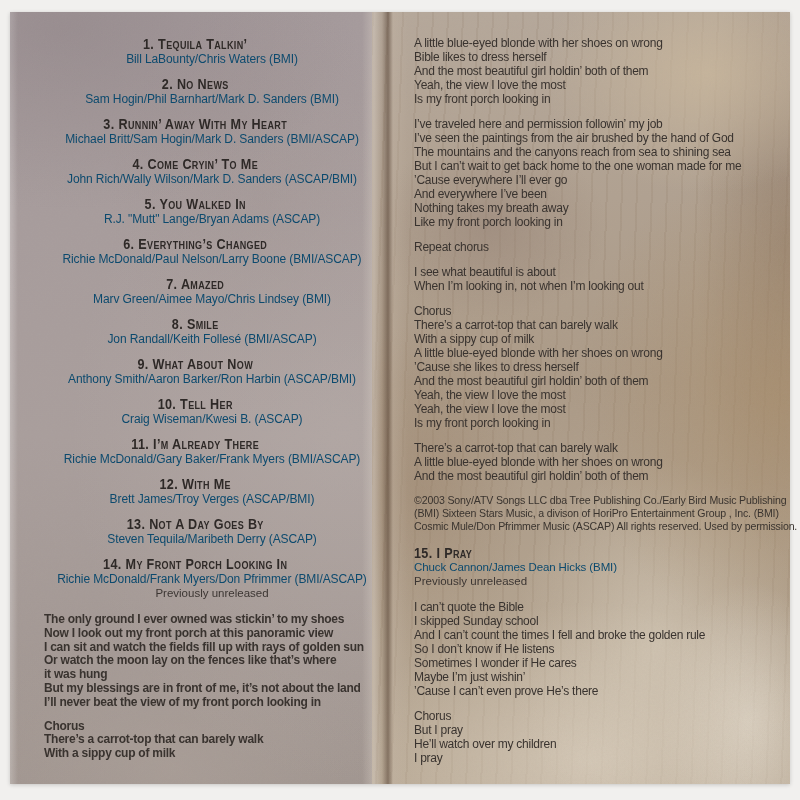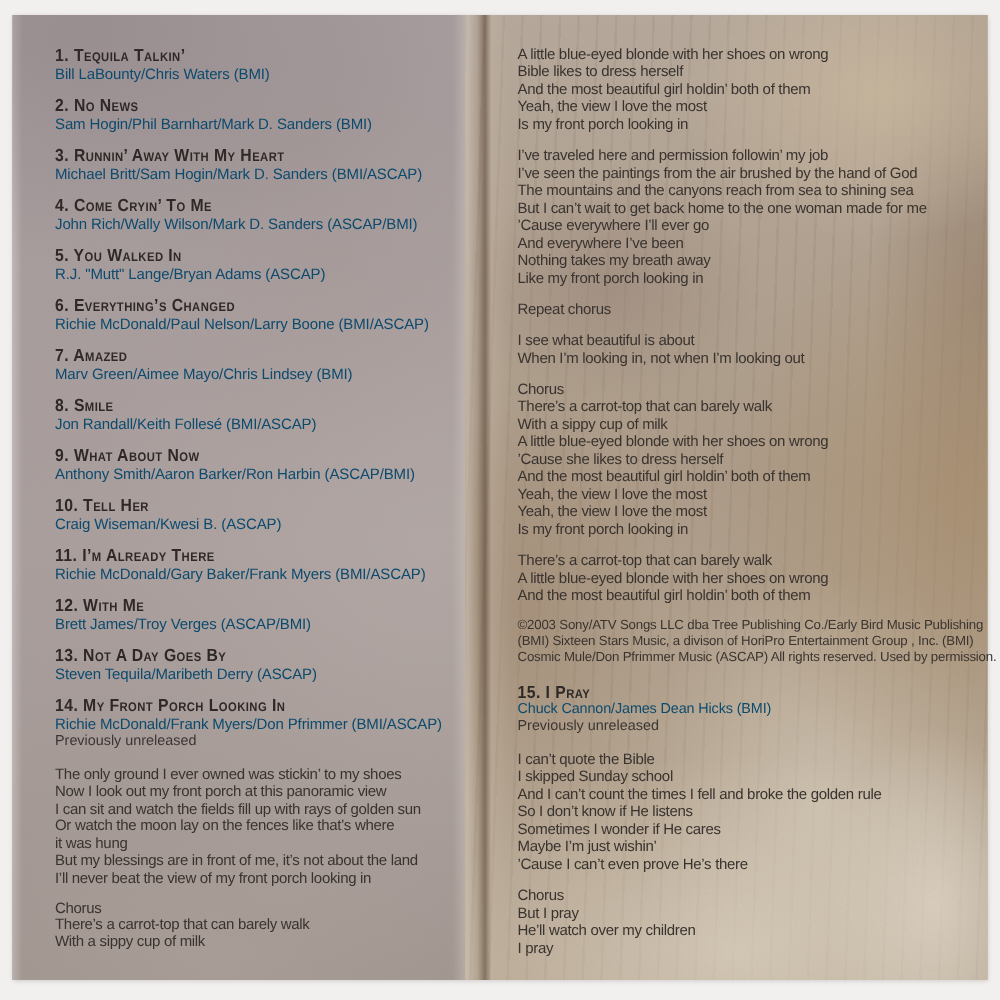--- a/index.html
+++ b/index.html
@@ -38,30 +38,30 @@
       rgba(214,205,196,.45) 12px,
       rgba(124,103,86,.10) 20px,
       rgba(82,62,48,.52) 26px,
       rgba(196,181,165,.35) 31px,
       rgba(0,0,0,0) 46px);}
   .grain{position:absolute;inset:0;width:100%;height:100%;opacity:.45;pointer-events:none;}
   
   .col{position:absolute;}
   .col-left{left:34px;top:24px;width:336px;}
   .col-right{left:404px;top:24px;width:372px;}
-  .track{margin-bottom:9px;}
+  .track{margin-bottom:9px;text-align:center;}
   .track-title{font-weight:700;font-size:14px;line-height:16px;letter-spacing:.4px;
     color:#2e2927;font-variant:small-caps;transform:scaleX(.9);transform-origin:0 50%;
     white-space:nowrap;}
   .track-writers{font-size:12px;line-height:15px;letter-spacing:-.1px;color:#0c4a6e;white-space:nowrap;}
   .track-note{font-size:11.5px;line-height:13px;color:#3c3633;}
   .track-note:empty{display:none;}
   .lyrics-left{margin-top:13px;}
   .stanza{margin-bottom:11px;}
-  .col-left .stanza{margin-bottom:10px;}
+  .col-left .stanza{margin-bottom:10px;font-weight:bold;}
   .lyric-line{font-size:12px;line-height:13.8px;letter-spacing:-.25px;color:#39332f;white-space:nowrap;}
   .col-right .lyric-line{line-height:14px;}
   .copyright{margin:2px 0 12px 0;}
   .copyright-line{font-size:10.6px;line-height:13px;letter-spacing:-.15px;color:#3a342f;white-space:nowrap;}
   .track15{margin-bottom:12px;}
   .track15 .track-title{font-size:14px;}
   .track15 .track-writers{font-size:11.5px;line-height:13.5px;}
   .track15 .track-note{font-size:11.5px;line-height:13.5px;}
 </style>
 </head>

